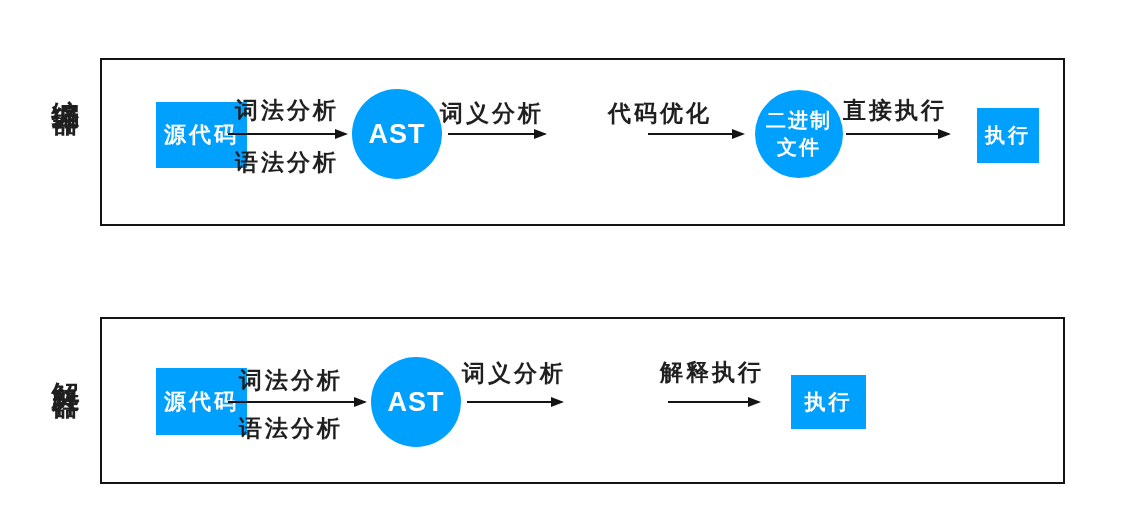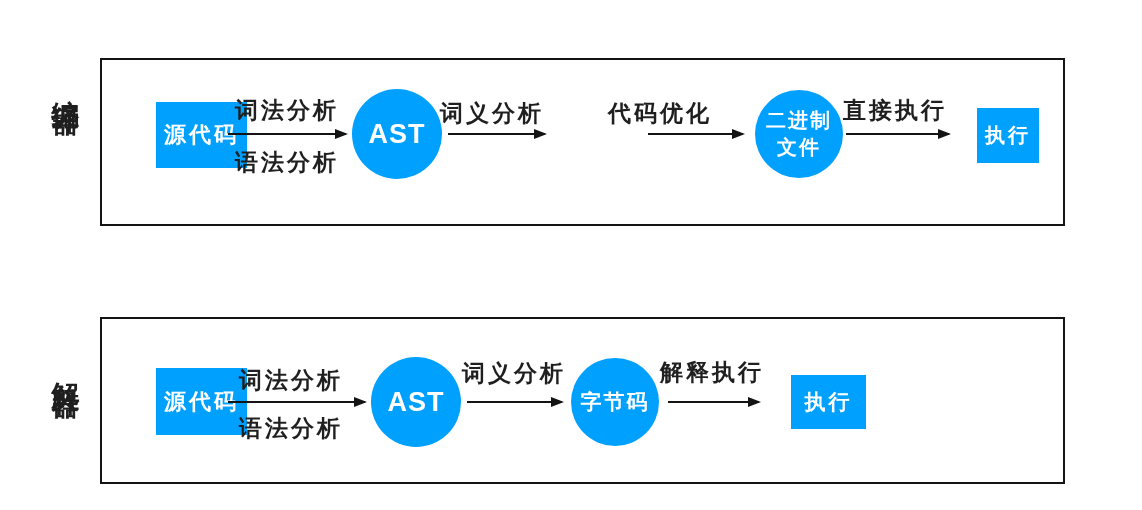--- a/index.html
+++ b/index.html
@@ -125,20 +125,19 @@
 
   <div class="arrow" style="left:228px;top:401px;width:137px;"></div>
   <div class="edge-label" style="left:291px;top:365px;">词法分析</div>
   <div class="edge-label" style="left:291px;top:413px;">语法分析</div>
 
   <div class="node-circle ast" style="left:371px;top:357px;width:90px;height:90px;">AST</div>
 
   <div class="arrow" style="left:467px;top:401px;width:95px;"></div>
   <div class="edge-label" style="left:514px;top:358px;">词义分析</div>
 
-  <div class="node-circle" style="left:571px;top:358px;width:88px;height:88px;">字节码</div>
 
   <div class="arrow" style="left:668px;top:401px;width:91px;"></div>
   <div class="edge-label" style="left:712px;top:357px;">解释执行</div>
 
   <div class="node-box" style="left:767px;top:375px;width:75px;height:54px;font-size:21px;">执行</div>
 
 </div>
 
 </body></html>

